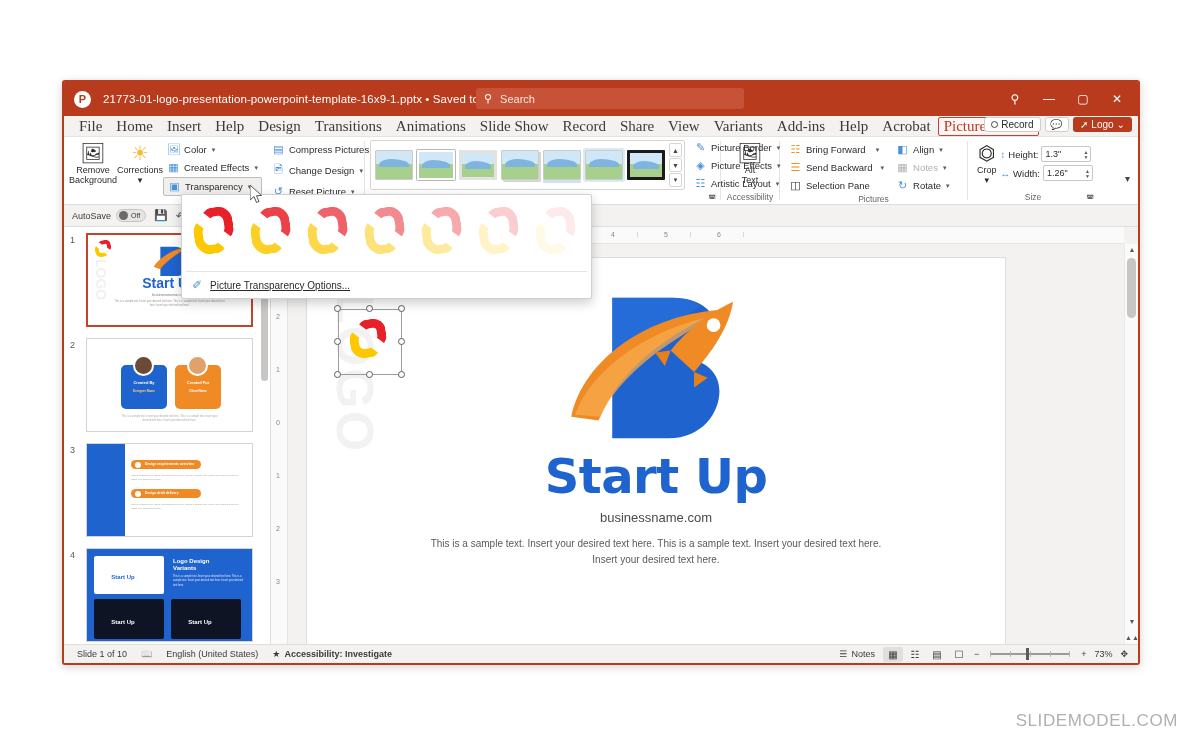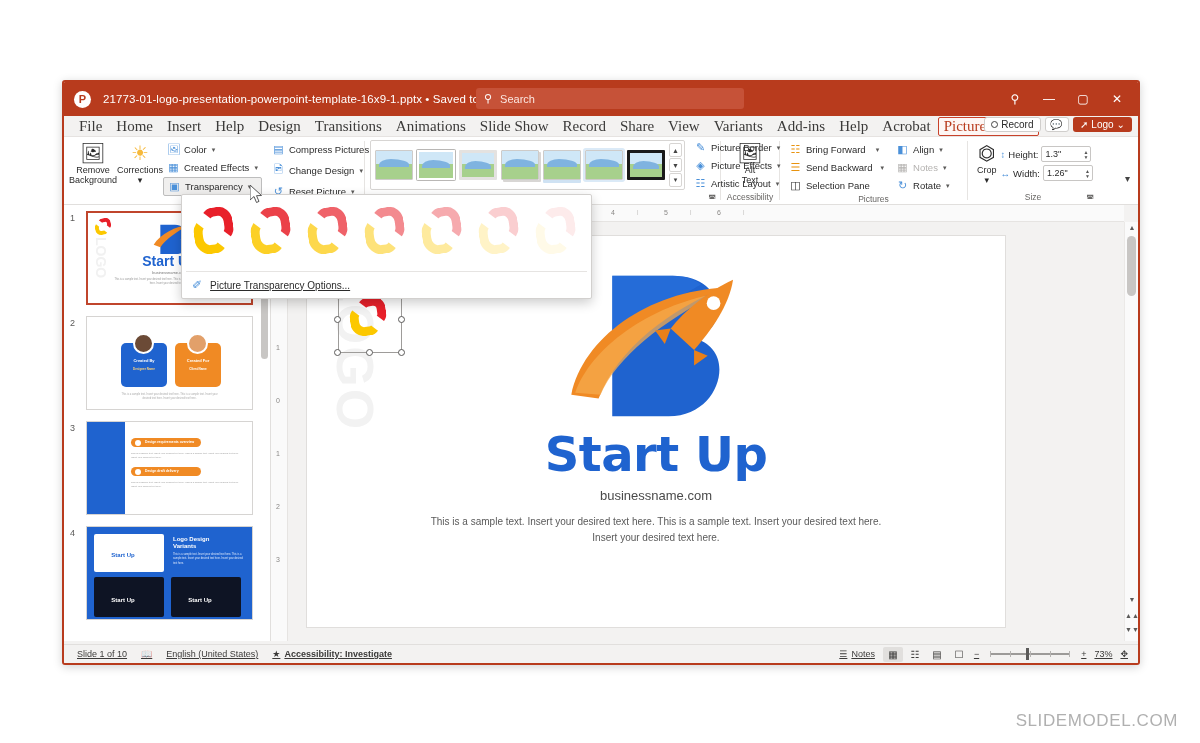--- a/index.html
+++ b/index.html
@@ -258,21 +258,21 @@
   }
   .rightscroll .bar { position:absolute; top:14px; left:2px; width:9px; height:60px; background:#c8c6c4; border-radius:5px; }
   .rs-arrow { position:absolute; left:0; width:14px; text-align:center; font-size:7px; color:#5b5a59; }
 
   
   .statusbar {
     position:absolute; left:0; right:0; bottom:0; height:19px; background:#f3f2f1;
     border-top:1px solid #e1dfdd; display:flex; align-items:center;
     font-size:9px; color:#3b3a39; padding: 0 6px;
   }
-  .sb-item { padding: 0 7px; display:flex; align-items:center; gap:4px; white-space:nowrap;text-decoration:underline; }
+  .sb-item { padding: 0 7px; display:flex; align-items:center; gap:4px; white-space:nowrap; }
   .sb-right { margin-left:auto; display:flex; align-items:center; }
   .viewbtn {
     width:20px; height:15px; display:flex; align-items:center; justify-content:center;
     font-size:10px; color:#3b3a39; margin:0 1px; border-radius:2px;
   }
   .viewbtn.on { background:#e1dfdd; }
   .zoomtrack { width:80px; height:2px; background:#9c9a98; position:relative; margin:0 7px; }
   .zoomthumb { position:absolute; left:36px; top:-5px; width:3px; height:12px; background:#5b5a59; }
   .ztick { position:absolute; top:-2px; width:1px; height:6px; background:#b5b3b1; }
 
@@ -516,20 +516,31 @@
             </div>
           </div>
         </div>
         <div class="grp-label">Size</div>
         <div class="dlg">◚</div>
       </div>
 
       <div class="ribbon-collapse">▾</div>
     </div>
 
+    <div class="qatrow">
+      <div class="autosave">
+        <span>AutoSave</span>
+        <span class="toggle">
+          <span class="knob"></span>
+          <span class="lbl">Off</span>
+        </span>
+      </div>
+      <div class="qicon">💾</div>
+      <div class="qicon undo">↶</div>
+    </div>
 
     <div class="workarea" style="height:calc(100% - 34px - 21px - 68px - 22px);">
 
       <div class="thumbpanel">
 
         <div class="thumbitem">
           <div class="thumbnum">1</div>
           <div class="slidecard sel">
             <div style="position:absolute;left:5px;top:4px;width:22px;height:22px;">
               <div class="logomark">

